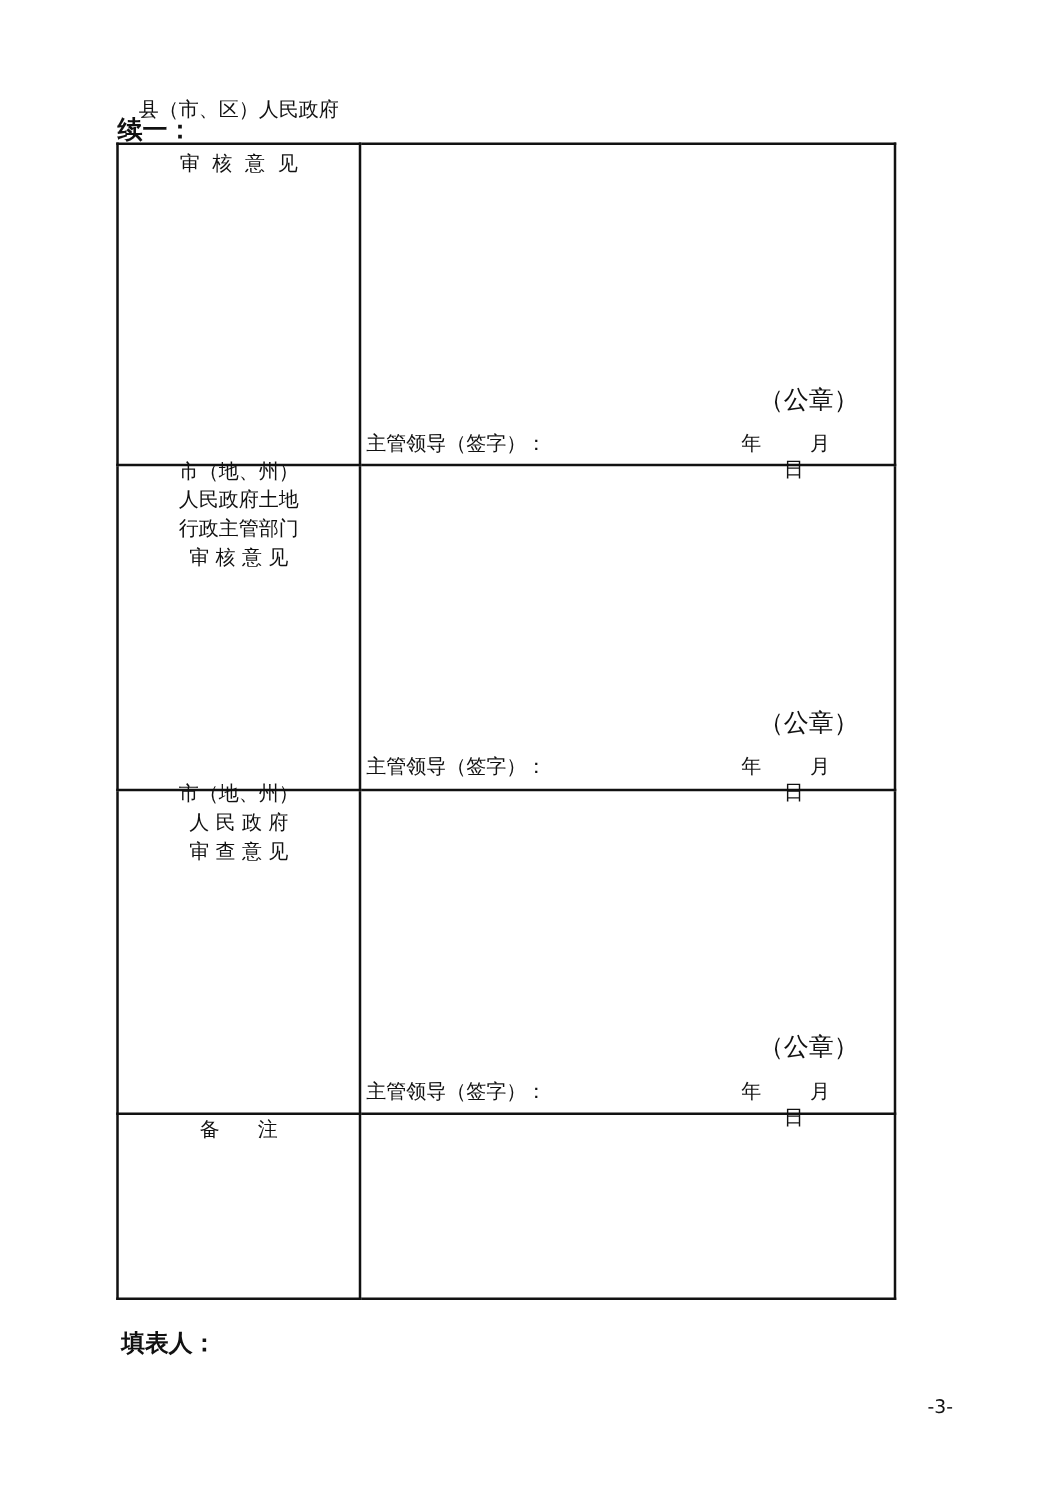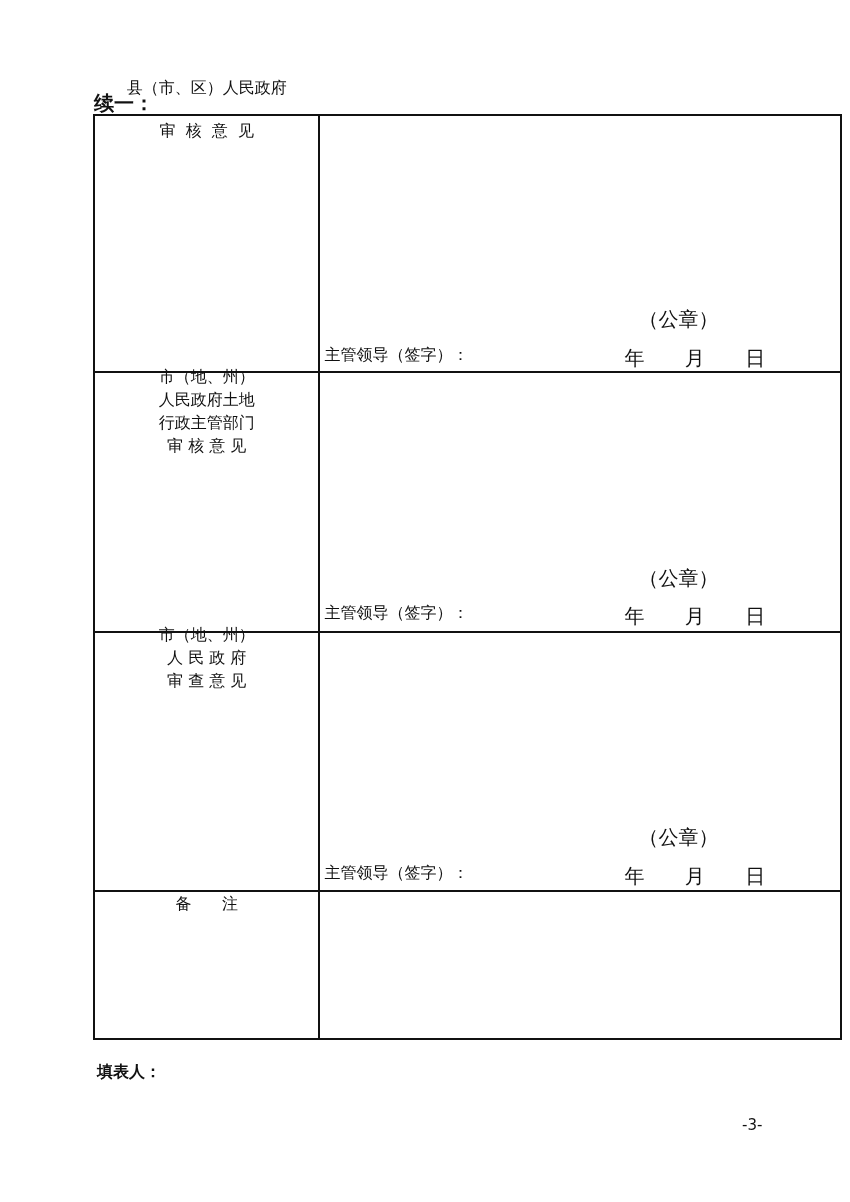--- a/index.html
+++ b/index.html
@@ -1,32 +1,32 @@
 <!DOCTYPE html>
 <html><head>
 <meta charset="utf-8">
 <style>
   html, body { margin: 0; padding: 0; background: #ffffff; }
   body { width: 850px; height: 1202px; position: relative; overflow: hidden;
          font-family: "DejaVu Sans", "Liberation Sans", sans-serif; color: #111; }
   .cont { position: absolute; left: 94px; top: 90px; font-size: 20px; font-weight: bold; }
-  table.form { position: absolute; left: 93px; top: 114px; width: 749px; border-collapse: collapse; }
+  table.form { position: absolute; left: 93px; top: 114px; width: 624px; border-collapse: collapse; }
   table.form td { border: 2px solid #111; padding: 0; vertical-align: top; position: relative; }
   td.label { width: 202px; text-align: center; vertical-align: middle; font-size: 16px; line-height: 23px; }
   td.content { width: 470px; }
   .row1 td { height: 255px; }
   .row2 td { height: 258px; }
   .row3 td { height: 257px; }
   .row4 td { height: 146px; border-radius: 13px; }
   .seal { position: absolute; left: 318px; font-size: 20px; }
   .sig { position: absolute; left: 4px; font-size: 16px; }
-  .date { position: absolute; left: 304px; font-size: 20px; }
+  .date { position: absolute; left: 304px; font-size: 16px; }
   .date span { display: inline-block; }
   .lbl-line { display: block; }
-  .filler { position: absolute; left: 97px; top: 1062px; font-size: 16px; font-weight: bold; }
+  .filler { position: absolute; left: 97px; top: 1062px; font-size: 19px; font-weight: bold; }
   .pageno { position: absolute; left: 742px; top: 1116px; font-size: 15px; }
 </style>
 </head>
 <body>
 
 <div class="cont">续一：</div>
 
 <table class="form">
   <tbody>
       <tr class="row1">

